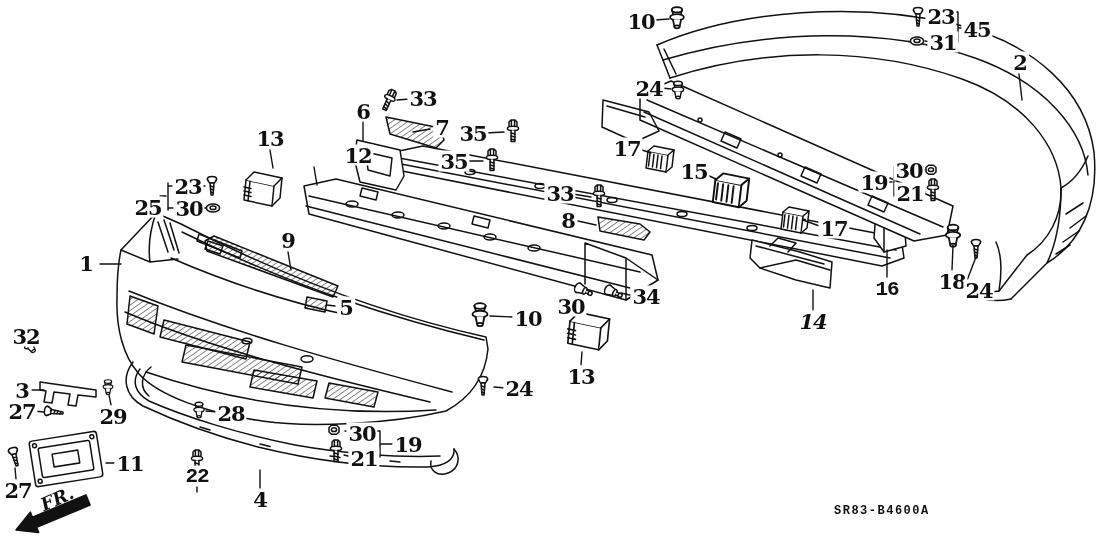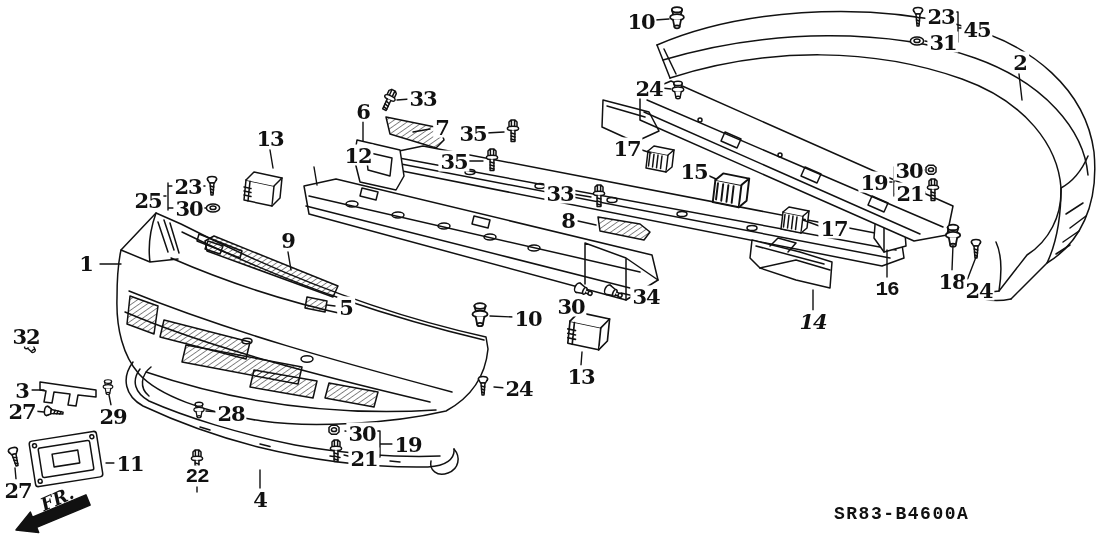--- a/index.html
+++ b/index.html
@@ -3,21 +3,21 @@
 <meta charset="utf-8">
 <style>
   html,body{margin:0;padding:0;background:#e8e8e8;}
   #stage{position:relative;width:1107px;height:553px;background:#ffffff;overflow:hidden;
          font-family:"DejaVu Serif", serif;}
   #art{position:absolute;left:0;top:0;}
   .callout{position:absolute;transform:translate(-50%,-50%);font-family:"DejaVu Serif",serif;
            font-weight:700;font-size:21px;line-height:1;color:#111;background:#fff;padding:0 2px;
            letter-spacing:-1px;white-space:nowrap;}
   .code{position:absolute;left:834px;top:504px;font-family:"Liberation Mono",monospace;
-        font-weight:700;font-size:18px;letter-spacing:1.5px;color:#111;}
+        font-weight:700;font-size:12px;letter-spacing:1.5px;color:#111;}
   .fr-label{position:absolute;left:40px;top:488px;transform:rotate(-24deg);
             font-family:"DejaVu Serif",serif;font-style:italic;font-weight:700;font-size:18px;color:#111;}
 </style>
 </head>
 <body>
 
 <div id="stage">
 
 <svg id="art" width="1107" height="553" viewBox="0 0 1107 553" fill="none" stroke="#111" stroke-width="1.5" stroke-linecap="round" stroke-linejoin="round">
   <defs>
@@ -279,21 +279,21 @@
       <div class="callout" style="left: 408px; top: 444px;">19</div>
       <div class="callout" style="left: 571px; top: 306px;">30</div>
       <div class="callout" style="left: 910px; top: 193px;">21</div>
       <div class="callout" style="left: 364px; top: 458px;">21</div>
       <div class="callout" style="left: 197px; top: 476px; font-family: Liberation Mono, monospace;">22</div>
       <div class="callout" style="left: 941px; top: 16px;">23</div>
       <div class="callout" style="left: 188px; top: 186px;">23</div>
       <div class="callout" style="left: 649px; top: 88px;">24</div>
       <div class="callout" style="left: 979px; top: 290px;">24</div>
       <div class="callout" style="left: 519px; top: 388px;">24</div>
-      <div class="callout" style="left: 148px; top: 200px;">25</div>
+      <div class="callout" style="left: 148px; top: 207px;">25</div>
       <div class="callout" style="left: 977px; top: 29px;">45</div>
       <div class="callout" style="left: 22px; top: 411px;">27</div>
       <div class="callout" style="left: 18px; top: 490px;">27</div>
       <div class="callout" style="left: 231px; top: 413px;">28</div>
       <div class="callout" style="left: 113px; top: 416px;">29</div>
       <div class="callout" style="left: 189px; top: 208px;">30</div>
       <div class="callout" style="left: 909px; top: 170px;">30</div>
       <div class="callout" style="left: 362px; top: 433px;">30</div>
       <div class="callout" style="left: 943px; top: 42px;">31</div>
       <div class="callout" style="left: 26px; top: 336px;">32</div>

